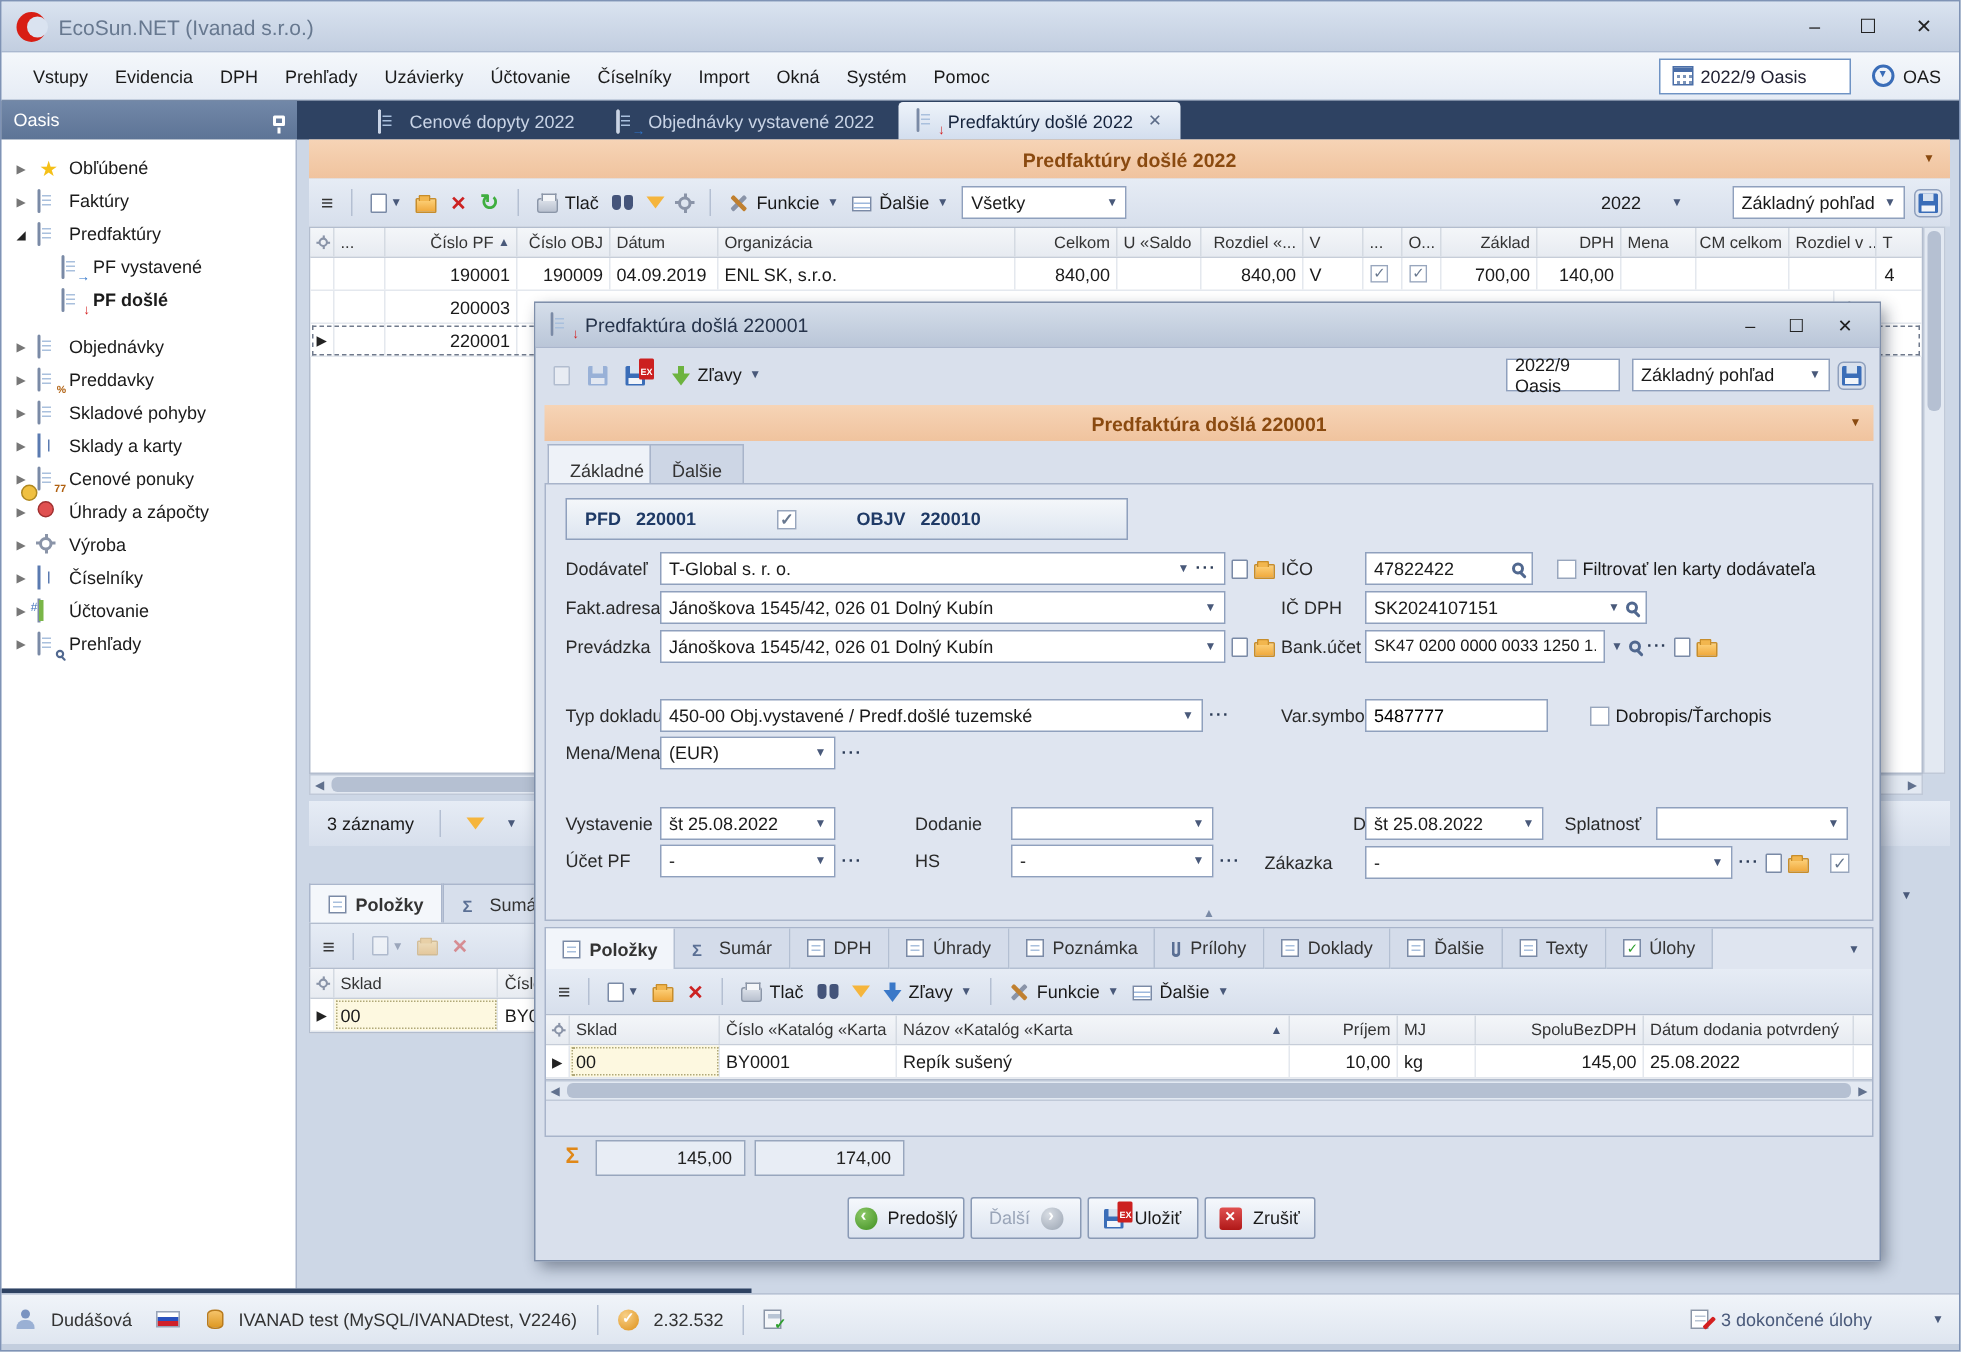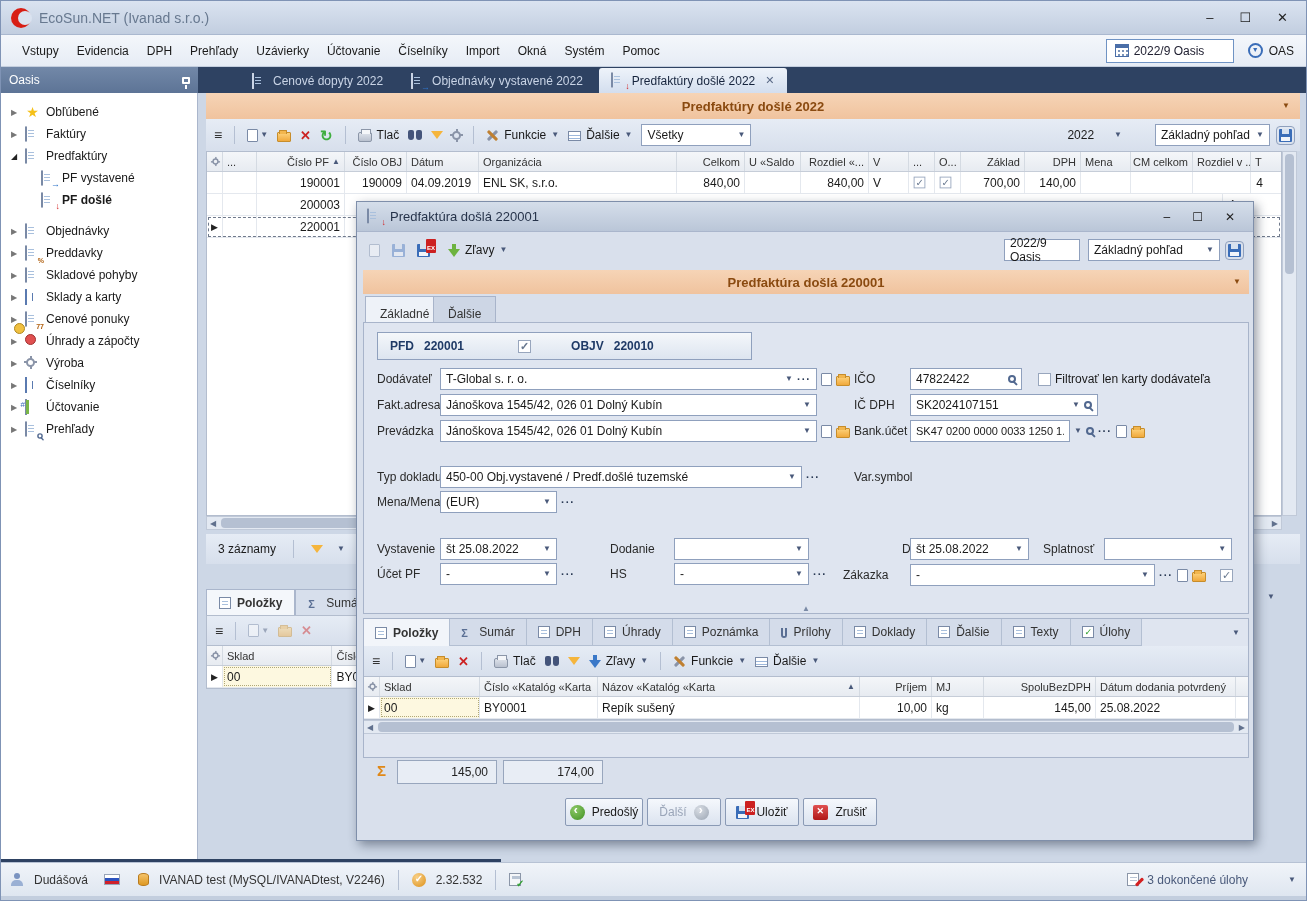--- a/index.html
+++ b/index.html
@@ -662,20 +662,25 @@
           <span class="cval">SK47 0200 0000 0033 1250 1...</span>
         </span>
       <span class="arr">▼</span>
       <span class="i i-mag"></span>
       <span class="i-dots"></span>
       <span class="i i-doc"></span>
       <span class="i i-folder"></span>
     </div>
 
     <span class="flabel" style="left:497px; top:264px;">Var.symbol</span>
+    <div class="fgrp" style="left:553px; top:264px;">
+      <input class="tinput" style="width: 122px;" value="5487777">
+      <span class="chk" style="margin-left:24px;"></span>
+      <span>Dobropis/Ťarchopis</span>
+    </div>
 
     <span class="flabel" style="left:497px; top:336px;margin-left:48px;">Dátum PF</span>
     <div class="fgrp" style="left:553px; top:336px;">
       <span class="combo" style="width:119px;">
           <span class="cval">št 25.08.2022</span>
           <span class="arr">▼</span>
         </span>
       <span class="flabel" style="position:static; margin-left:10px;">Splatnosť</span>
       <span class="combo" style="width:128px; margin-left:6px;">
           <span class="cval"></span>

